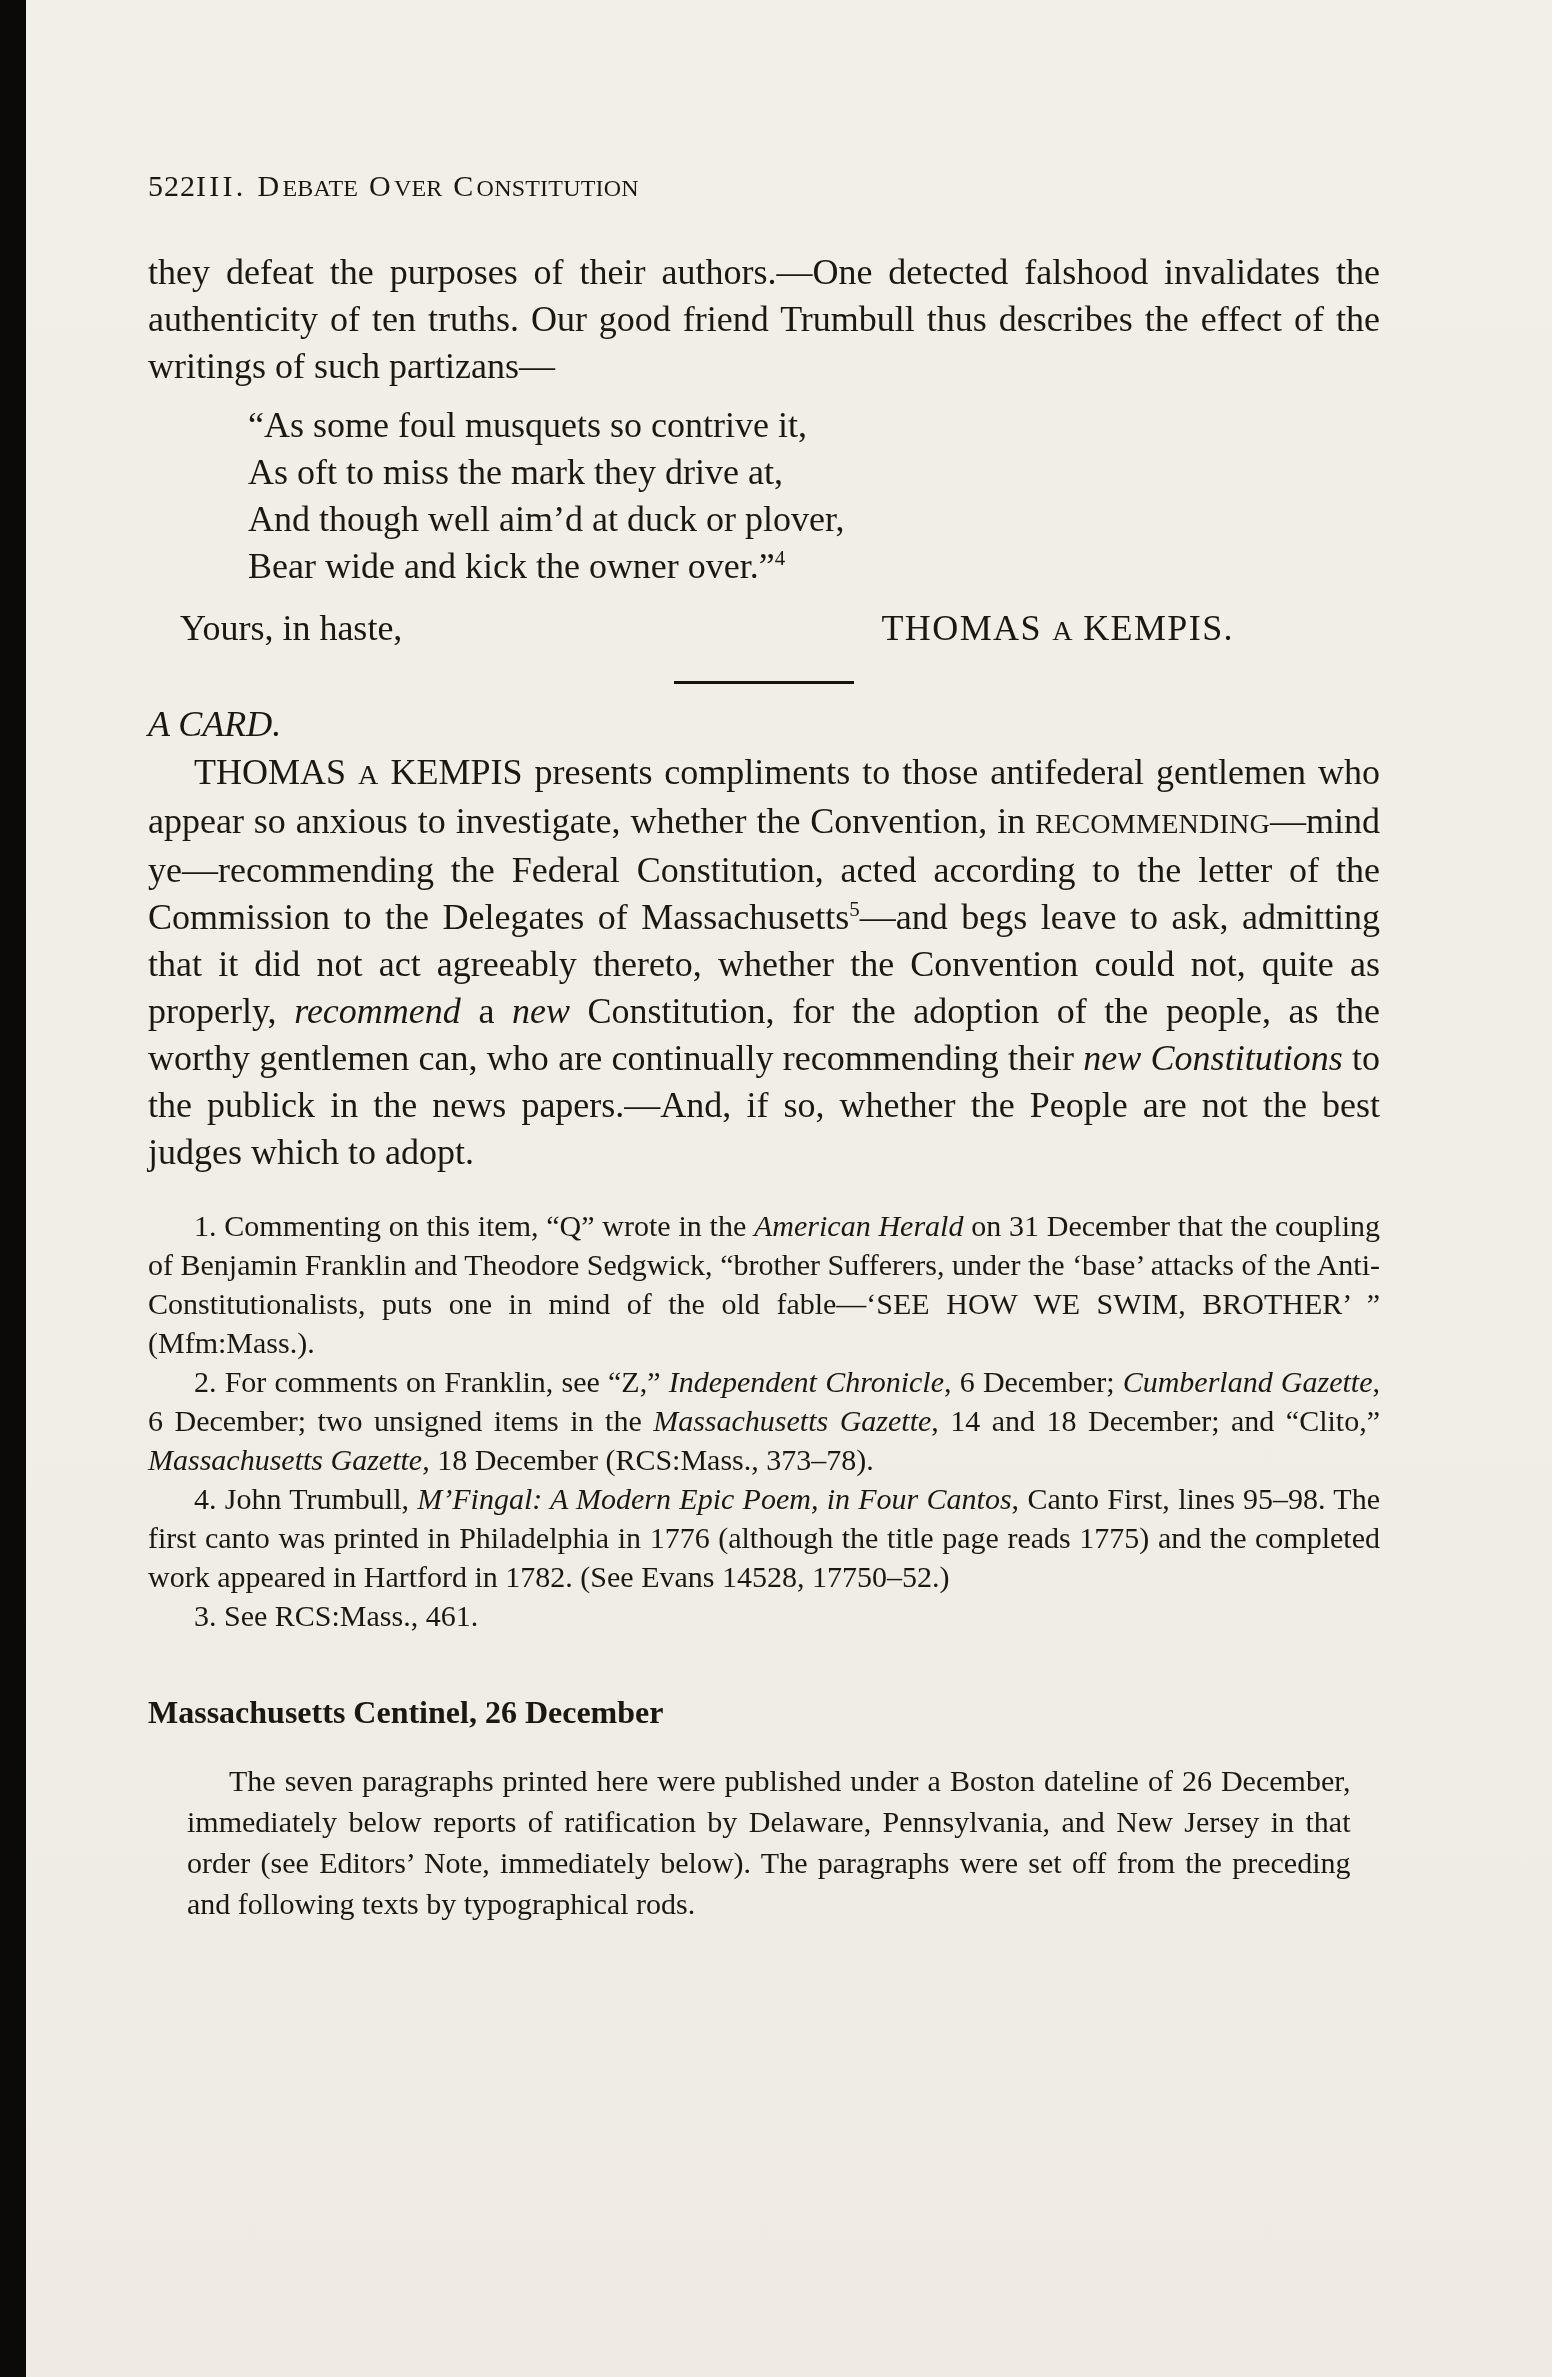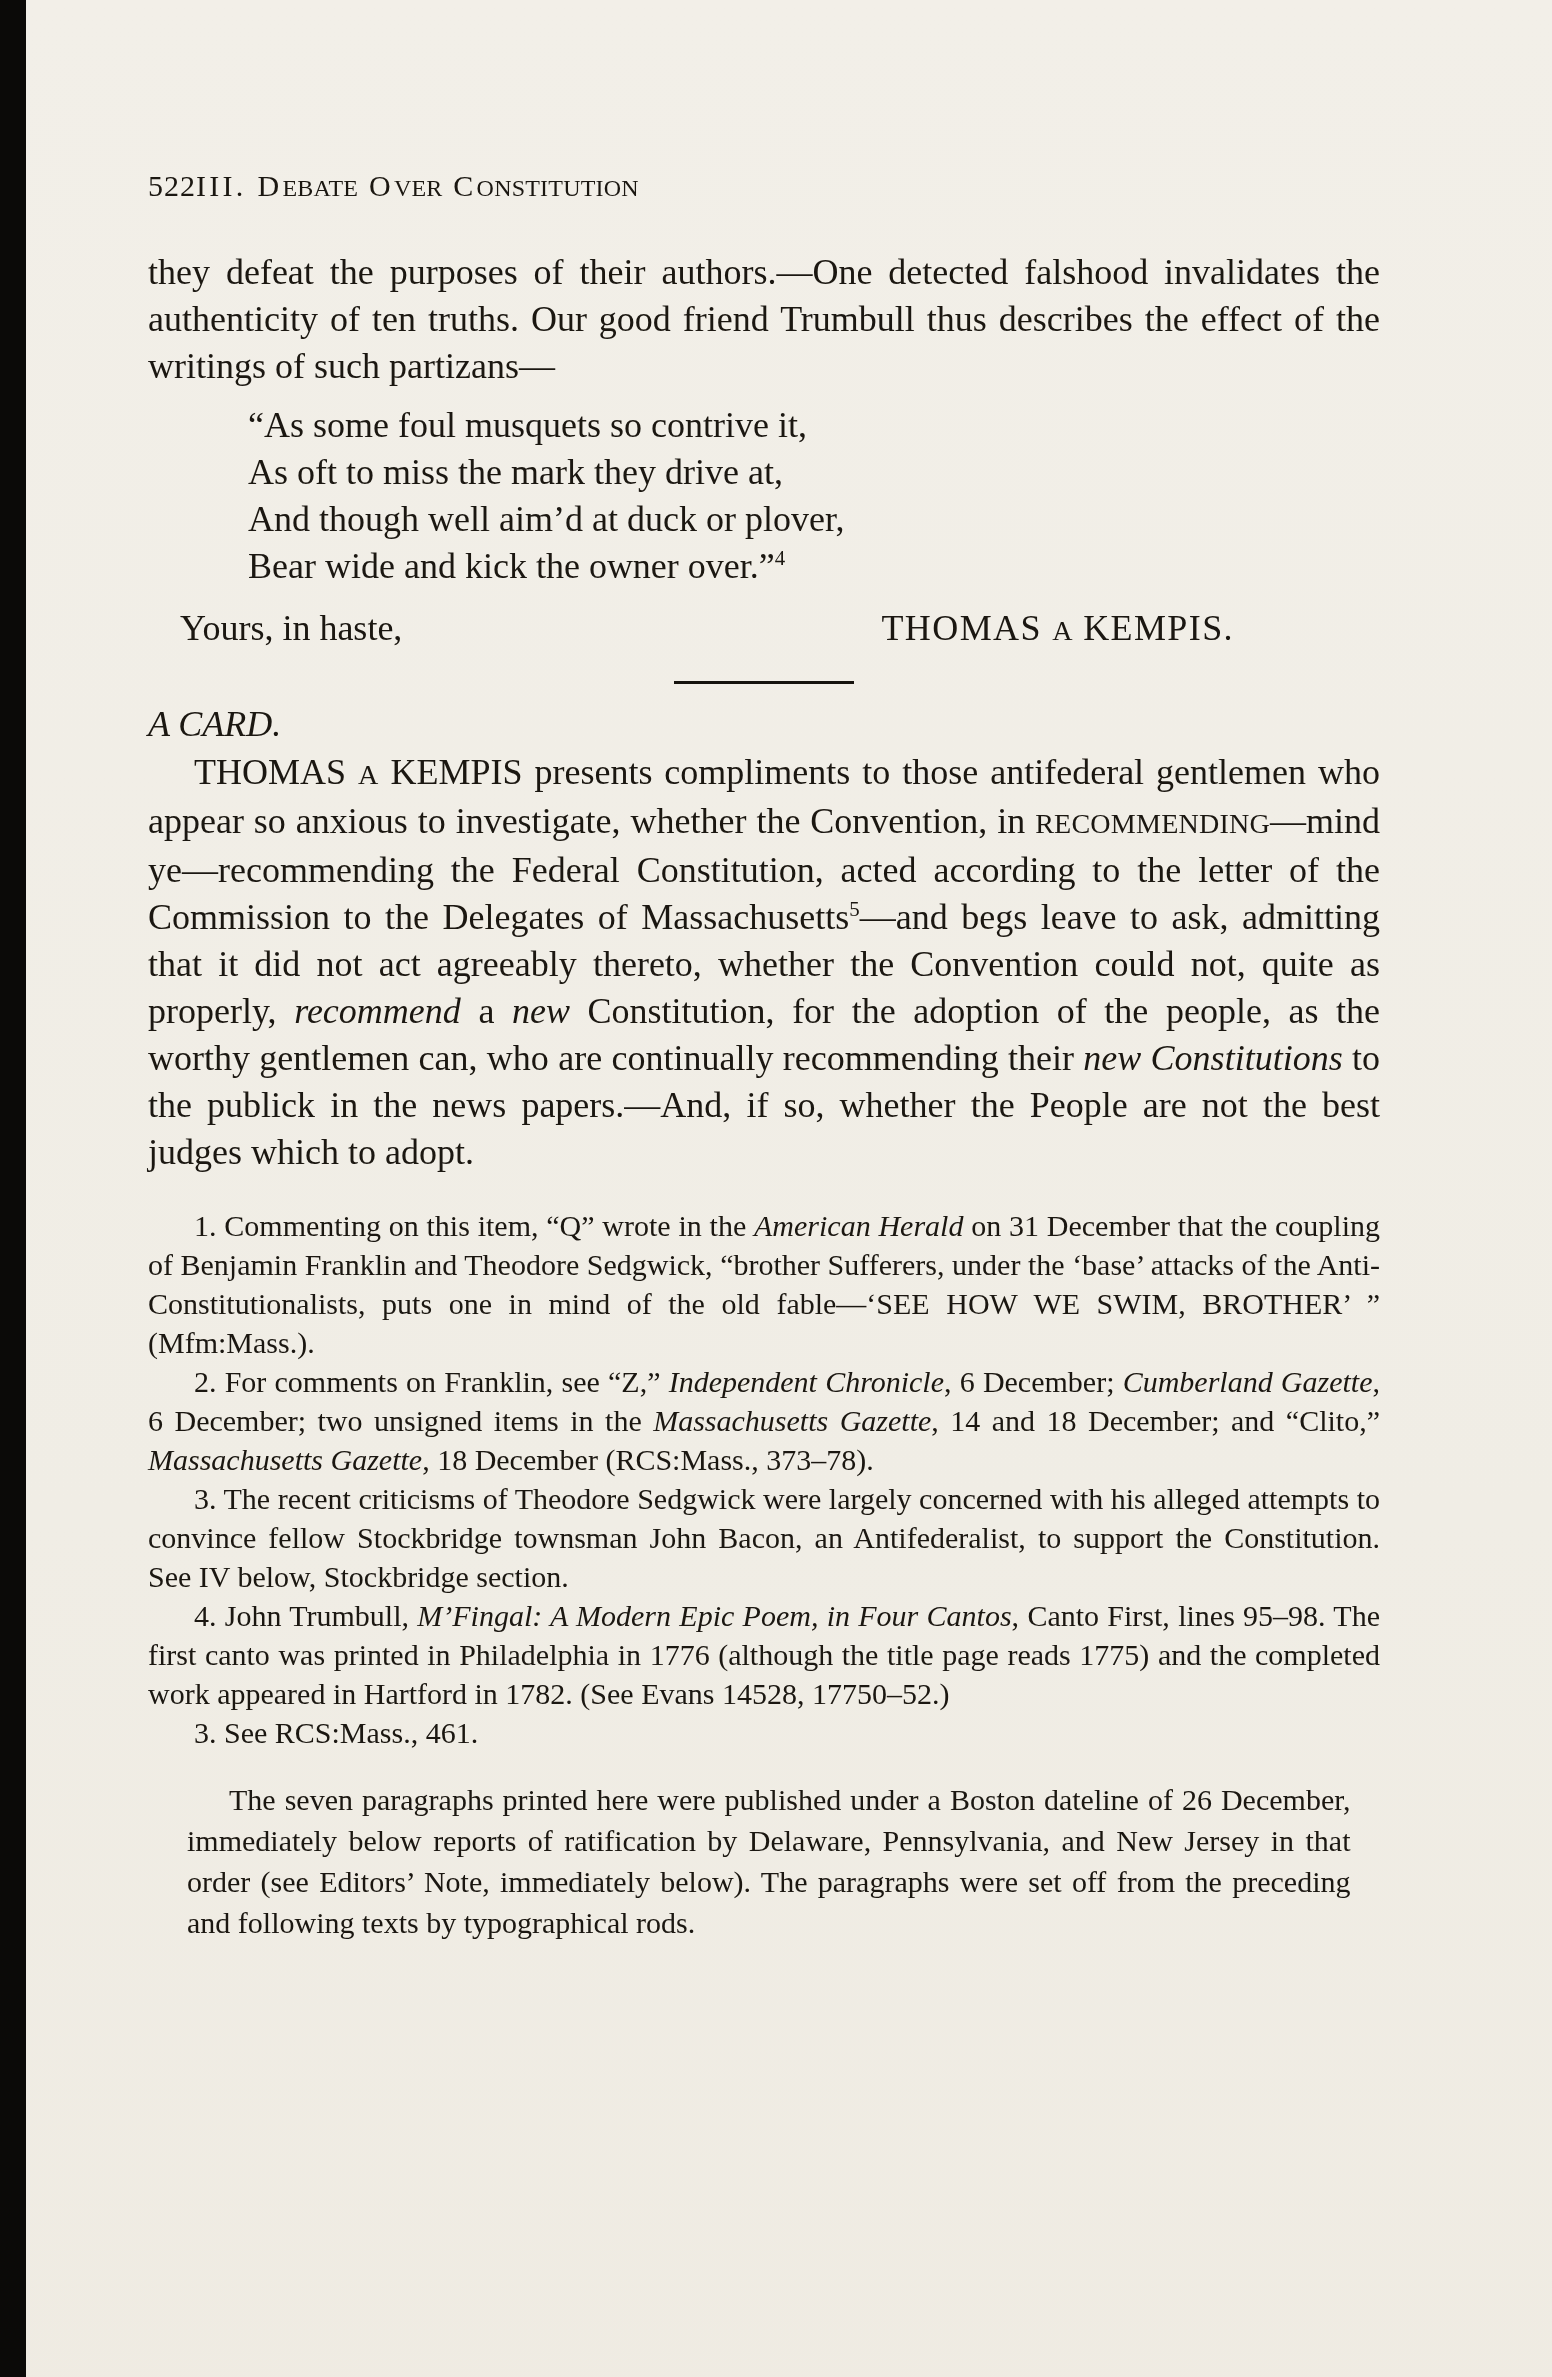--- a/index.html
+++ b/index.html
@@ -133,23 +133,23 @@
 
     <div class="rule"></div>
 
     <div class="card-title">A CARD.</div>
 
     <p class="body-para indent"><span>THOMAS </span><span class="run-sc">A</span><span> KEMPIS presents compliments to those antifederal gentlemen who appear so anxious to investigate, whether the Convention, in </span><span class="run-sc">RECOMMENDING</span><span>—mind ye—recommending the Federal Constitution, acted according to the letter of the Commission to the Delegates of Massachusetts</span><span class="run-sup">5</span><span>—and begs leave to ask, admitting that it did not act agreeably thereto, whether the Convention could not, quite as properly, </span><span class="run-i">recommend</span><span> a </span><span class="run-i">new</span><span> Constitution, for the adoption of the people, as the worthy gentlemen can, who are continually recommending their </span><span class="run-i">new Constitutions</span><span> to the publick in the news papers.—And, if so, whether the People are not the best judges which to adopt.</span></p>
 
     <section class="footnotes">
       <p class="footnote"><span>1. Commenting on this item, “Q” wrote in the </span><span class="run-i">American Herald</span><span> on 31 December that the coupling of Benjamin Franklin and Theodore Sedgwick, “brother Sufferers, under the ‘base’ attacks of the Anti-Constitutionalists, puts one in mind of the old fable—‘SEE HOW WE SWIM, BROTHER’ ” (Mfm:Mass.).</span></p>
       <p class="footnote"><span>2. For comments on Franklin, see “Z,” </span><span class="run-i">Independent Chronicle</span><span>, 6 December; </span><span class="run-i">Cumberland Gazette</span><span>, 6 December; two unsigned items in the </span><span class="run-i">Massachusetts Gazette</span><span>, 14 and 18 December; and “Clito,” </span><span class="run-i">Massachusetts Gazette</span><span>, 18 December (RCS:Mass., 373–78).</span></p>
-      <p class="footnote"><span>3. The recent criticisms of Theodore Sedgwick were largely concerned with his alleged attempts to convince fellow Stockbridge townsman John Bacon, an Antifederalist, to support the Constitution. See IV below, Stockbridge section.</span></p>
       <p class="footnote"><span>4. John Trumbull, </span><span class="run-i">M’Fingal: A Modern Epic Poem, in Four Cantos</span><span>, Canto First, lines 95–98. The first canto was printed in Philadelphia in 1776 (although the title page reads 1775) and the completed work appeared in Hartford in 1782. (See Evans 14528, 17750–52.)</span></p>
       <p class="footnote"><span>3. See RCS:Mass., 461.</span></p>
     </section>
 
+    <h2 class="section-heading">Massachusetts Centinel, 26 December</h2>
 
     <p class="editorial-para"><span>The seven paragraphs printed here were published under a Boston dateline of 26 December, immediately below reports of ratification by Delaware, Pennsylvania, and New Jersey in that order (see Editors’ Note, immediately below). The paragraphs were set off from the preceding and following texts by typographical rods.</span></p>
 
   </div>
 </div>
 
 
 </body></html>

